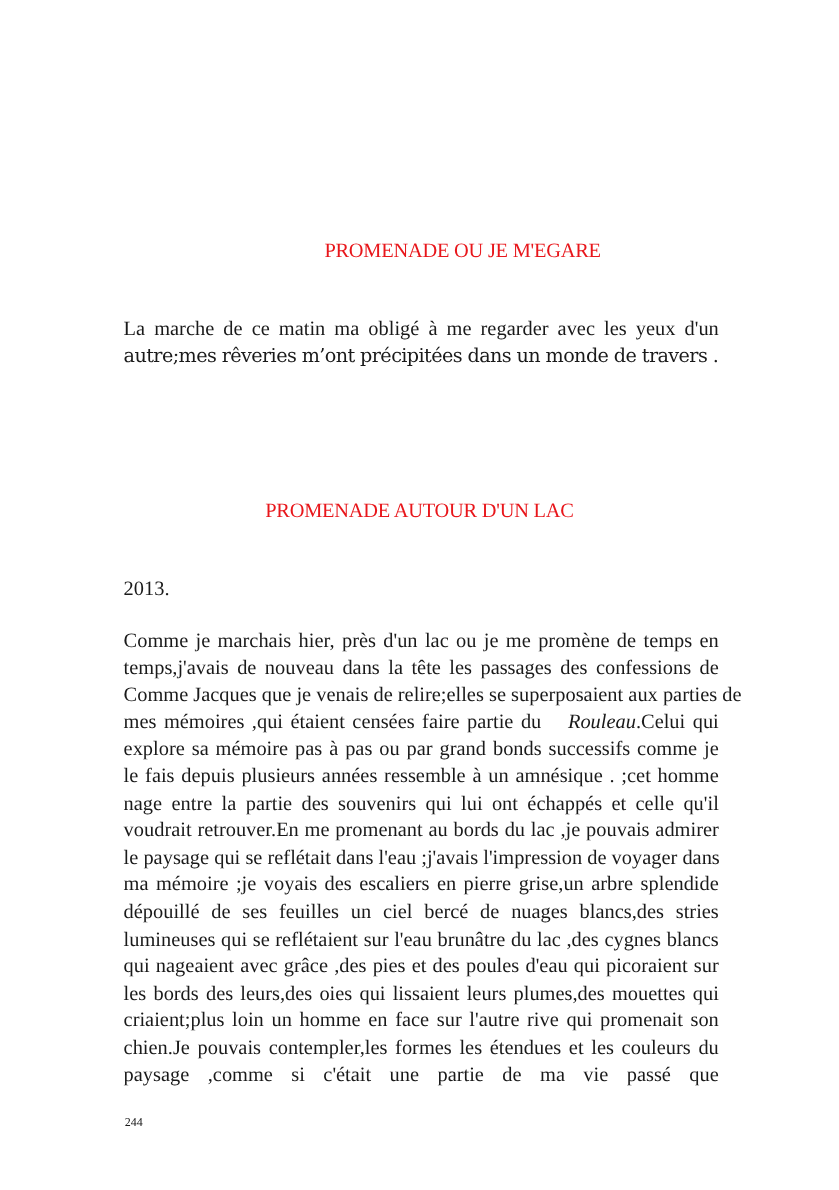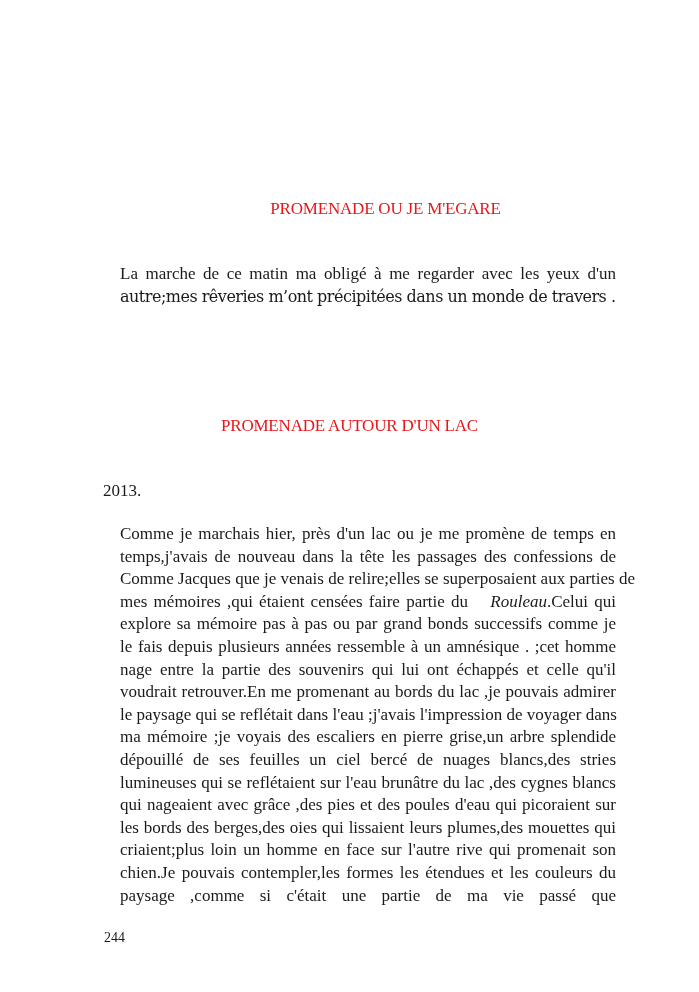--- a/index.html
+++ b/index.html
@@ -3,29 +3,29 @@
 <meta charset="utf-8">
 <style>
   html, body { margin: 0; padding: 0; background: #ffffff; }
   body { width: 699px; height: 992px; position: relative; overflow: hidden;
          font-family: "Liberation Serif", "DejaVu Serif", serif; color: #1a1a1a; }
   .page { position: absolute; left: 0; top: 0; width: 699px; height: 992px; }
   .title { position: absolute; left: 0; width: 699px; text-align: center;
            color: #e8161b; font-size: 17px; letter-spacing: -0.2px; }
   .title1 { top: 199px; padding-left: 72px; box-sizing: border-box; }
   .title2 { top: 396px; margin-top: 20px; }
-  .para { position: absolute; left: 120px; width: 496px; font-size: 17px;
+  .para { position: absolute; left: 103px; width: 496px; font-size: 17px;
           line-height: 22.6px; text-align: justify; }
   .line { display: block; text-align: justify; text-align-last: justify; white-space: nowrap; }
   .line.last { text-align-last: left; }
   .p1 { top: 263px; }
   .p1 .l2 { font-family: "DejaVu Serif", serif; font-size: 16px; letter-spacing: -0.5px; text-align-last: left; }
   .year { position: absolute; left: 103px; top: 481px; font-size: 17px; }
   .p2 { top: 523px; }
-  .pagenum { position: absolute; left: 104px; top: 930px; font-size: 14px; text-align: center; }
+  .pagenum { position: absolute; left: 104px; top: 930px; font-size: 10px; text-align: center; }
   em { font-style: italic; margin-left: 16px; }
 </style>
 </head>
 <body>
 
 <div class="page">
 
   <div class="title title1">PROMENADE OU JE M'EGARE</div>
 
   <div class="para p1">
@@ -44,21 +44,21 @@
     <span class="line"><span>mes mémoires ,qui étaient censées faire partie du </span><em>Rouleau</em><span>.Celui qui</span></span>
     <span class="line">explore sa mémoire pas à pas  ou par grand bonds successifs comme je</span>
     <span class="line">le fais depuis plusieurs années ressemble à un amnésique . ;cet homme</span>
     <span class="line">nage entre la partie des souvenirs qui lui ont échappés et celle  qu'il</span>
     <span class="line">voudrait retrouver.En me promenant au bords du lac ,je pouvais admirer</span>
     <span class="line">le paysage qui se reflétait dans  l'eau ;j'avais l'impression de voyager dans</span>
     <span class="line">ma mémoire  ;je voyais des escaliers en pierre grise,un arbre splendide</span>
     <span class="line">dépouillé de ses feuilles un ciel bercé de nuages blancs,des stries</span>
     <span class="line">lumineuses qui se reflétaient sur l'eau brunâtre du lac ,des cygnes blancs</span>
     <span class="line">qui nageaient avec grâce ,des pies et des poules d'eau qui picoraient sur</span>
-    <span class="line">les bords des berges,des oies qui lissaient leurs plumes,des mouettes qui</span>
+    <span class="line">les bords des leurs,des oies qui lissaient leurs plumes,des mouettes qui</span>
     <span class="line">criaient;plus loin un homme en face sur l'autre rive qui promenait son</span>
     <span class="line">chien.Je pouvais contempler,les formes les étendues et les couleurs du</span>
     <span class="line">paysage  ,comme  si  c'était  une  partie  de    ma  vie  passé  que</span>
   </div>
 
   <div class="pagenum">244</div>
 
 </div>
 
 </body></html>

